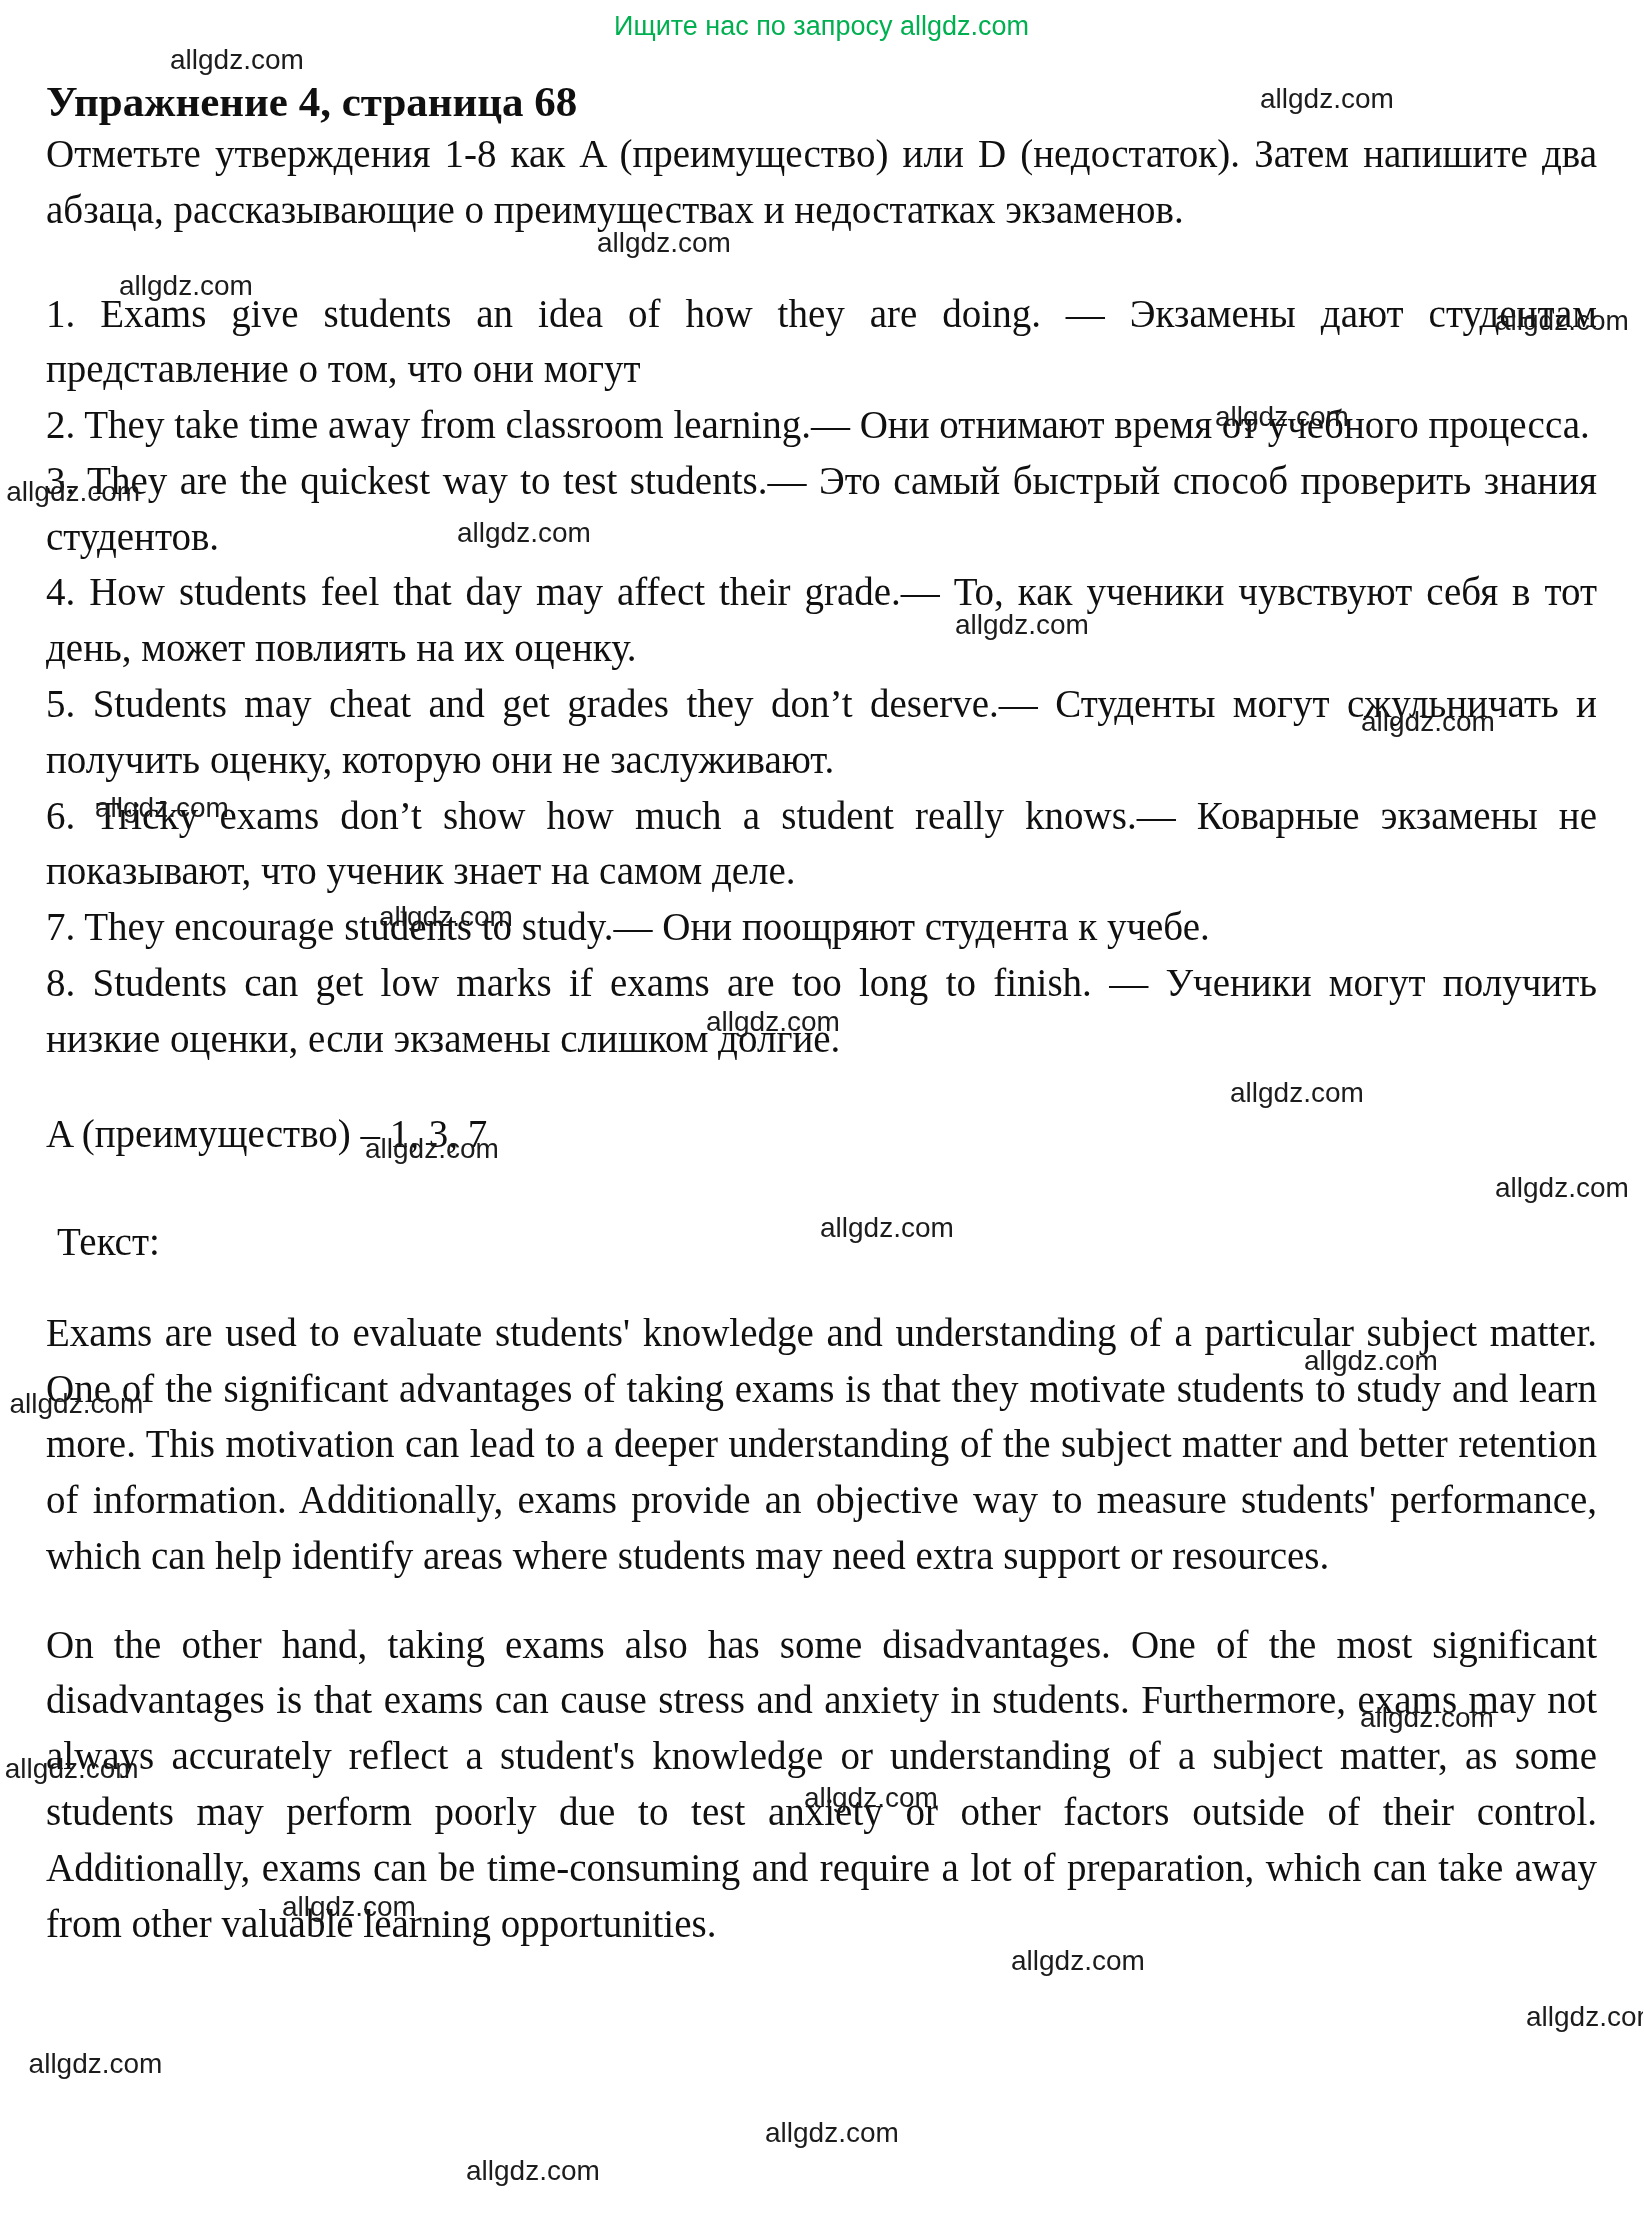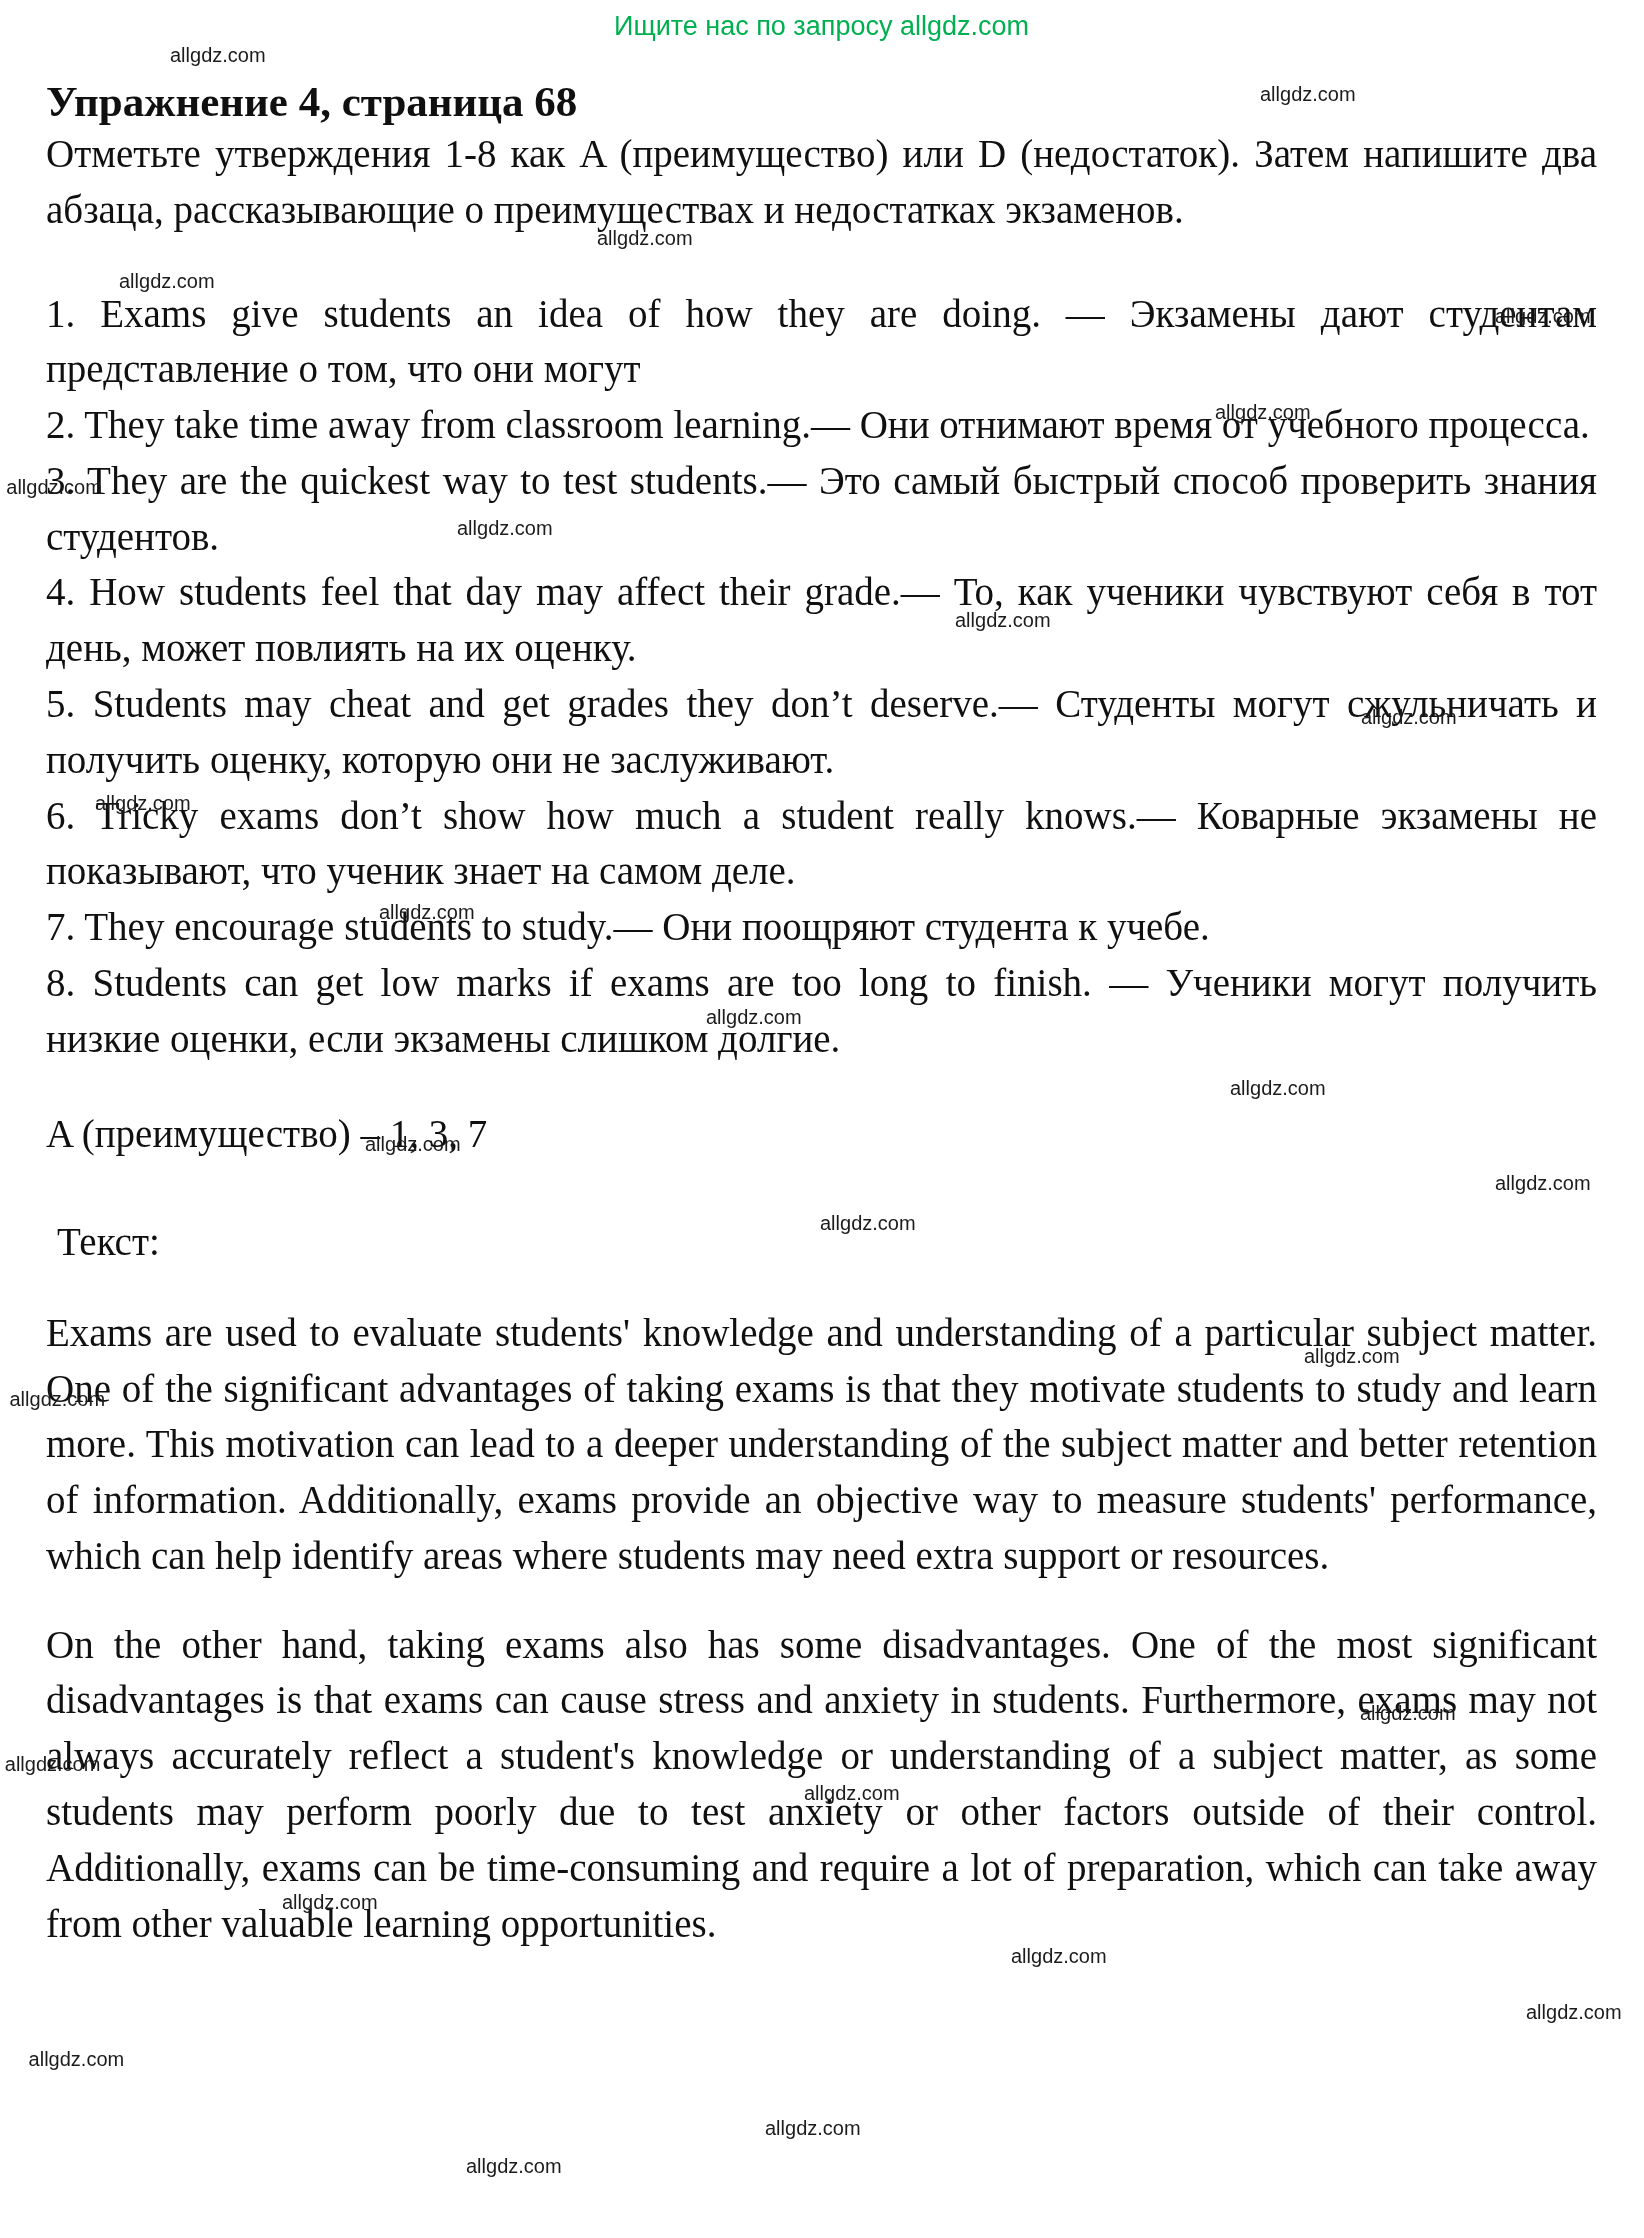--- a/index.html
+++ b/index.html
@@ -40,21 +40,21 @@
     position: absolute;
     left: 0; right: 0; bottom: 9.5px;
     text-align: center;
     font-family: "Liberation Sans", sans-serif;
     font-size: 27px;
     color: #00b050;
   }
   .wm {
     position: absolute;
     font-family: "Liberation Sans", sans-serif;
-    font-size: 20px;
+    font-size: 28px;
     color: #1c1c1c;
     white-space: nowrap;
   }
 </style>
 </head>
 <body>
 
 <div class="page">
 
   <div class="content">

